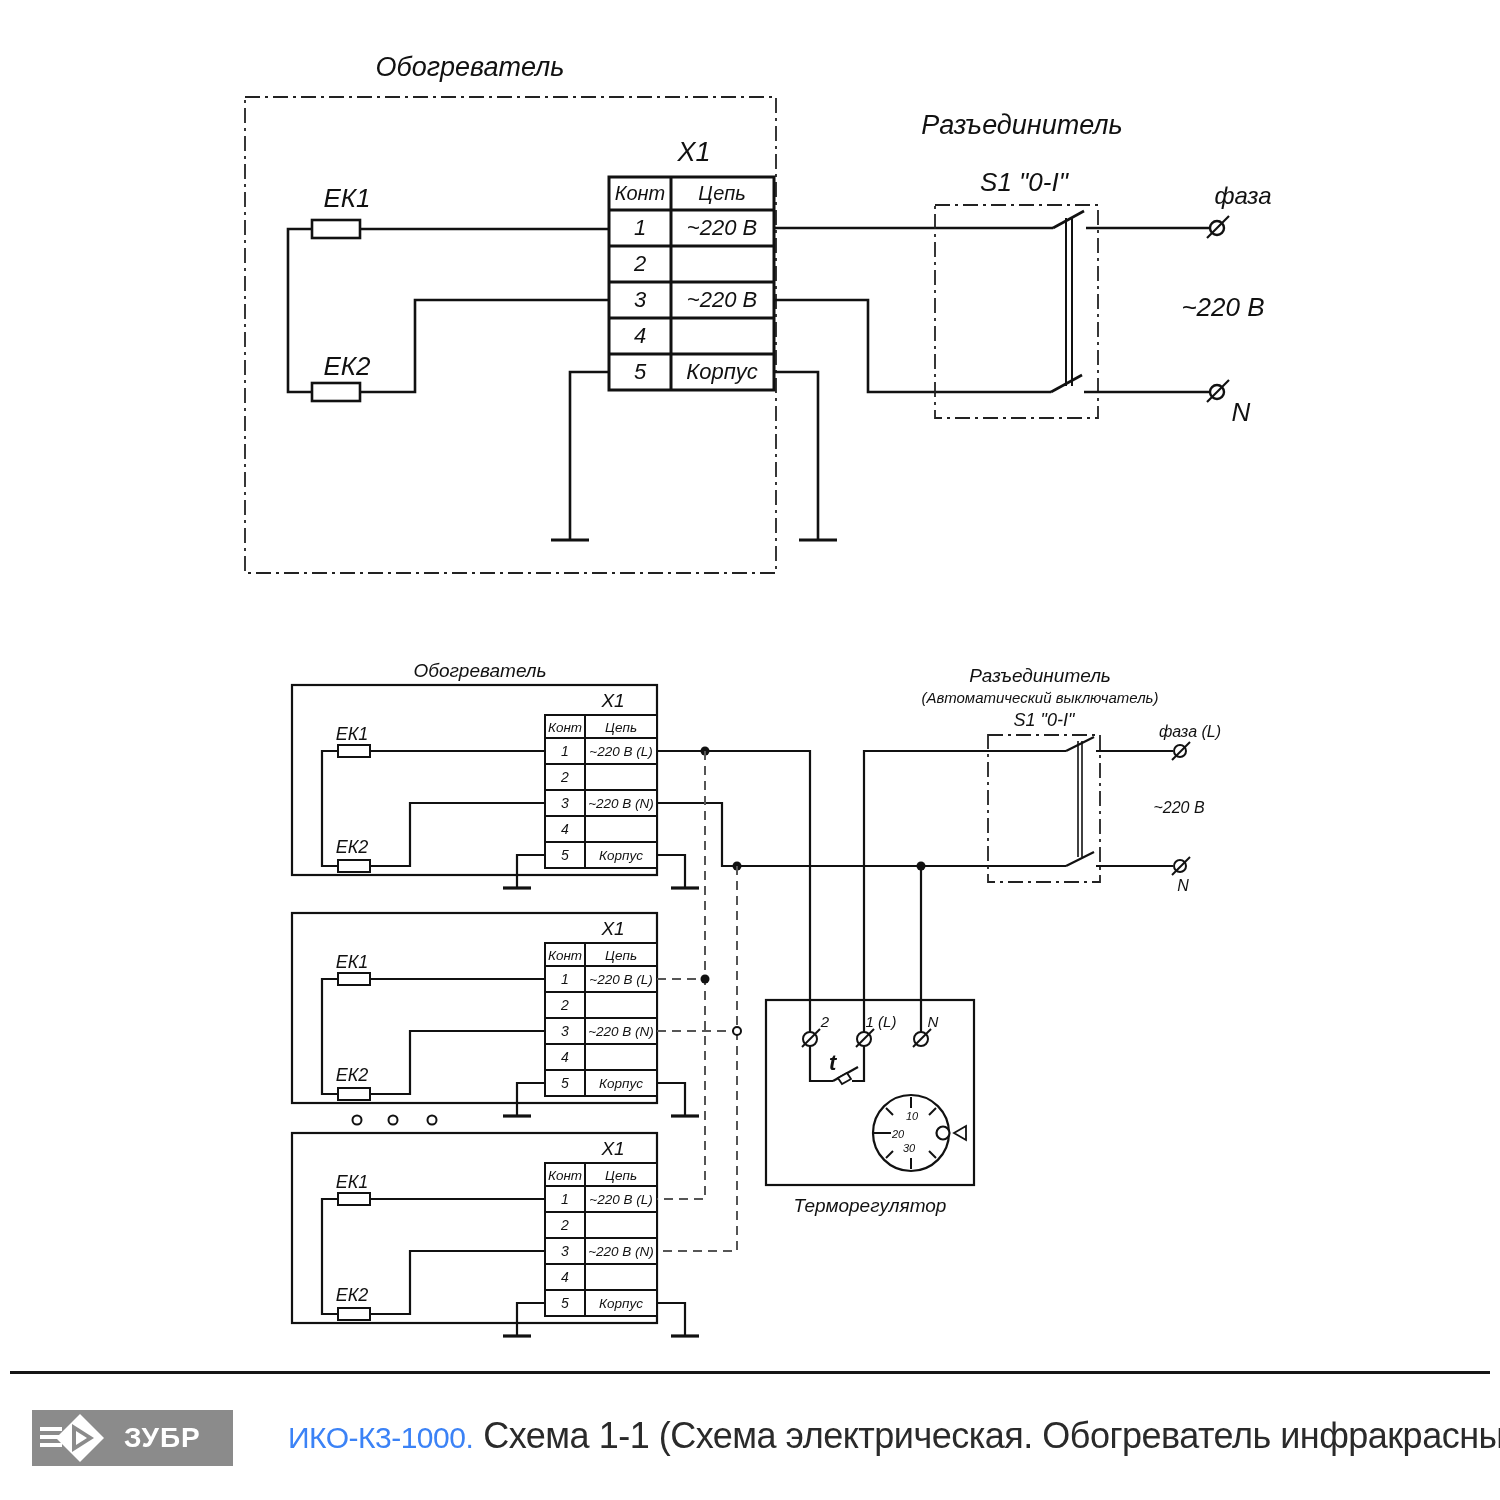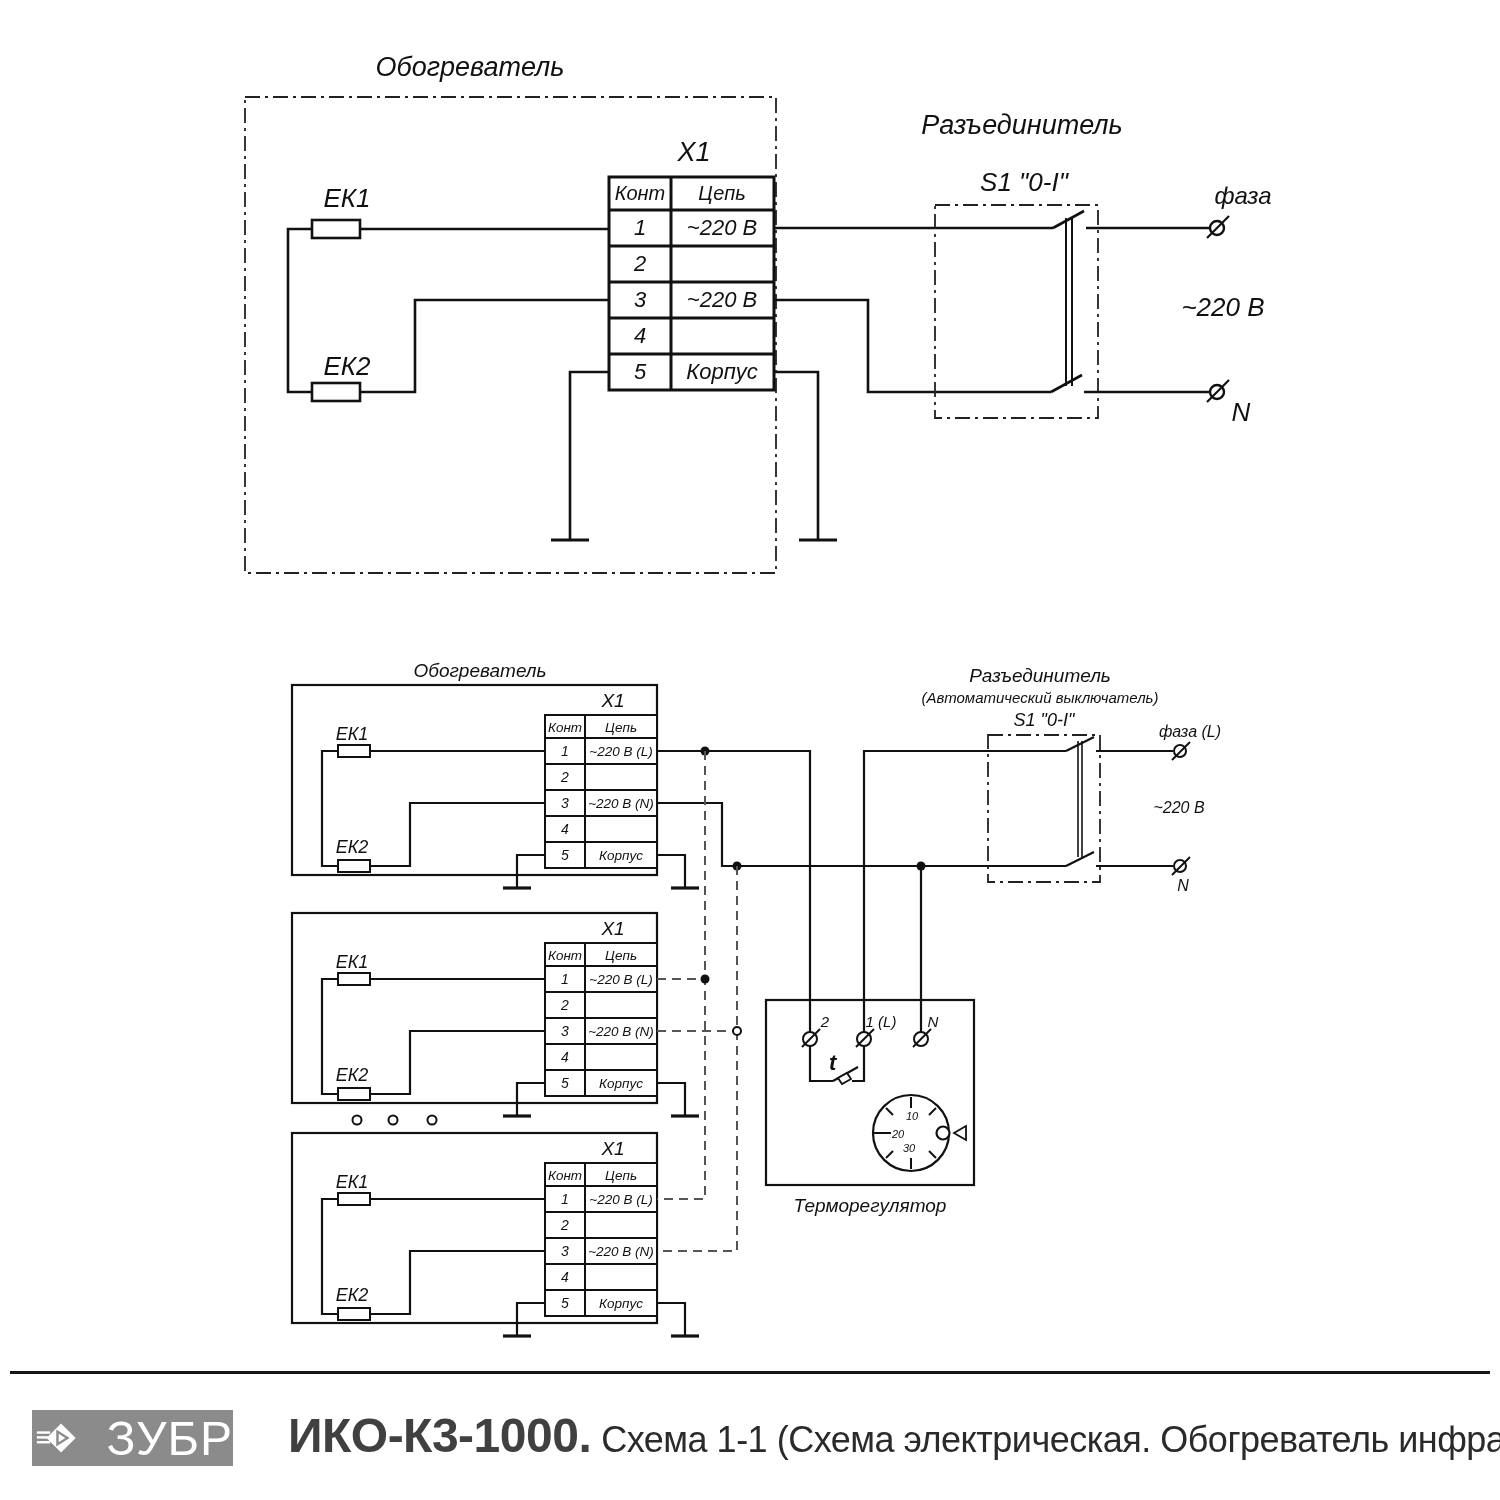--- a/index.html
+++ b/index.html
@@ -20,23 +20,23 @@
   .mid{text-anchor:middle;}
   .wire{stroke:#111;stroke-width:2.6;fill:none;}
   .wire2{stroke:#111;stroke-width:2.2;fill:none;}
   .dashwire{stroke:#555;stroke-width:2;fill:none;stroke-dasharray:9 6;}
   .boxdash{stroke:#222;stroke-width:1.8;fill:none;stroke-dasharray:15 5 3 5;}
   .tline{stroke:#111;stroke-width:3;}
   .tline2{stroke:#111;stroke-width:2;}
   .gbar{stroke:#111;stroke-width:3.2;}
   #footer-rule{position:absolute;left:10px;top:1371px;width:1480px;border-top:3px solid #161616;}
   #logo{position:absolute;left:32px;top:1410px;width:201px;height:56px;background:#8b8b8b;display:flex;align-items:center;}
-  #logo .brand{color:#fff;font-weight:400;font-size:48px;letter-spacing:1px;margin-left:20px;}
+  #logo .brand{color:#fff;font-weight:700;font-size:28px;letter-spacing:1px;margin-left:2px;}
   #caption-row{position:absolute;left:288px;top:1412px;width:1180px;white-space:nowrap;line-height:48px;}
-  #caption-row .model{font-weight:700;font-size:48px;color:#404040;letter-spacing:-0.5px;}
+  #caption-row .model{font-weight:400;font-size:30px;color:#3b82f6;letter-spacing:-0.5px;}
   #caption-row .caption{font-weight:300;font-size:36px;color:#2a2a2a;letter-spacing:-0.5px;margin-left:10px;}
 </style>
 </head>
 <body>
 
 
 
 <svg width="1500" height="1500" viewBox="0 0 1500 1500">
 
   <g>

